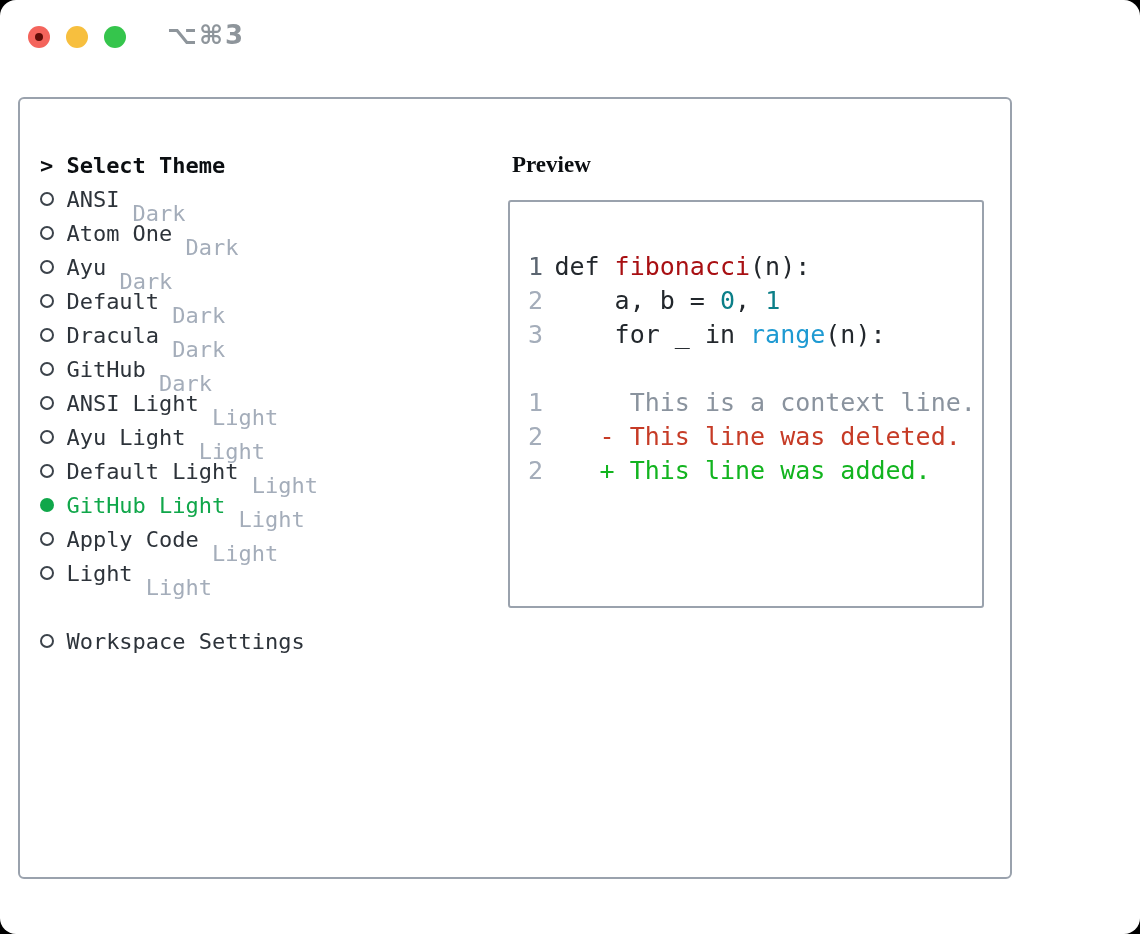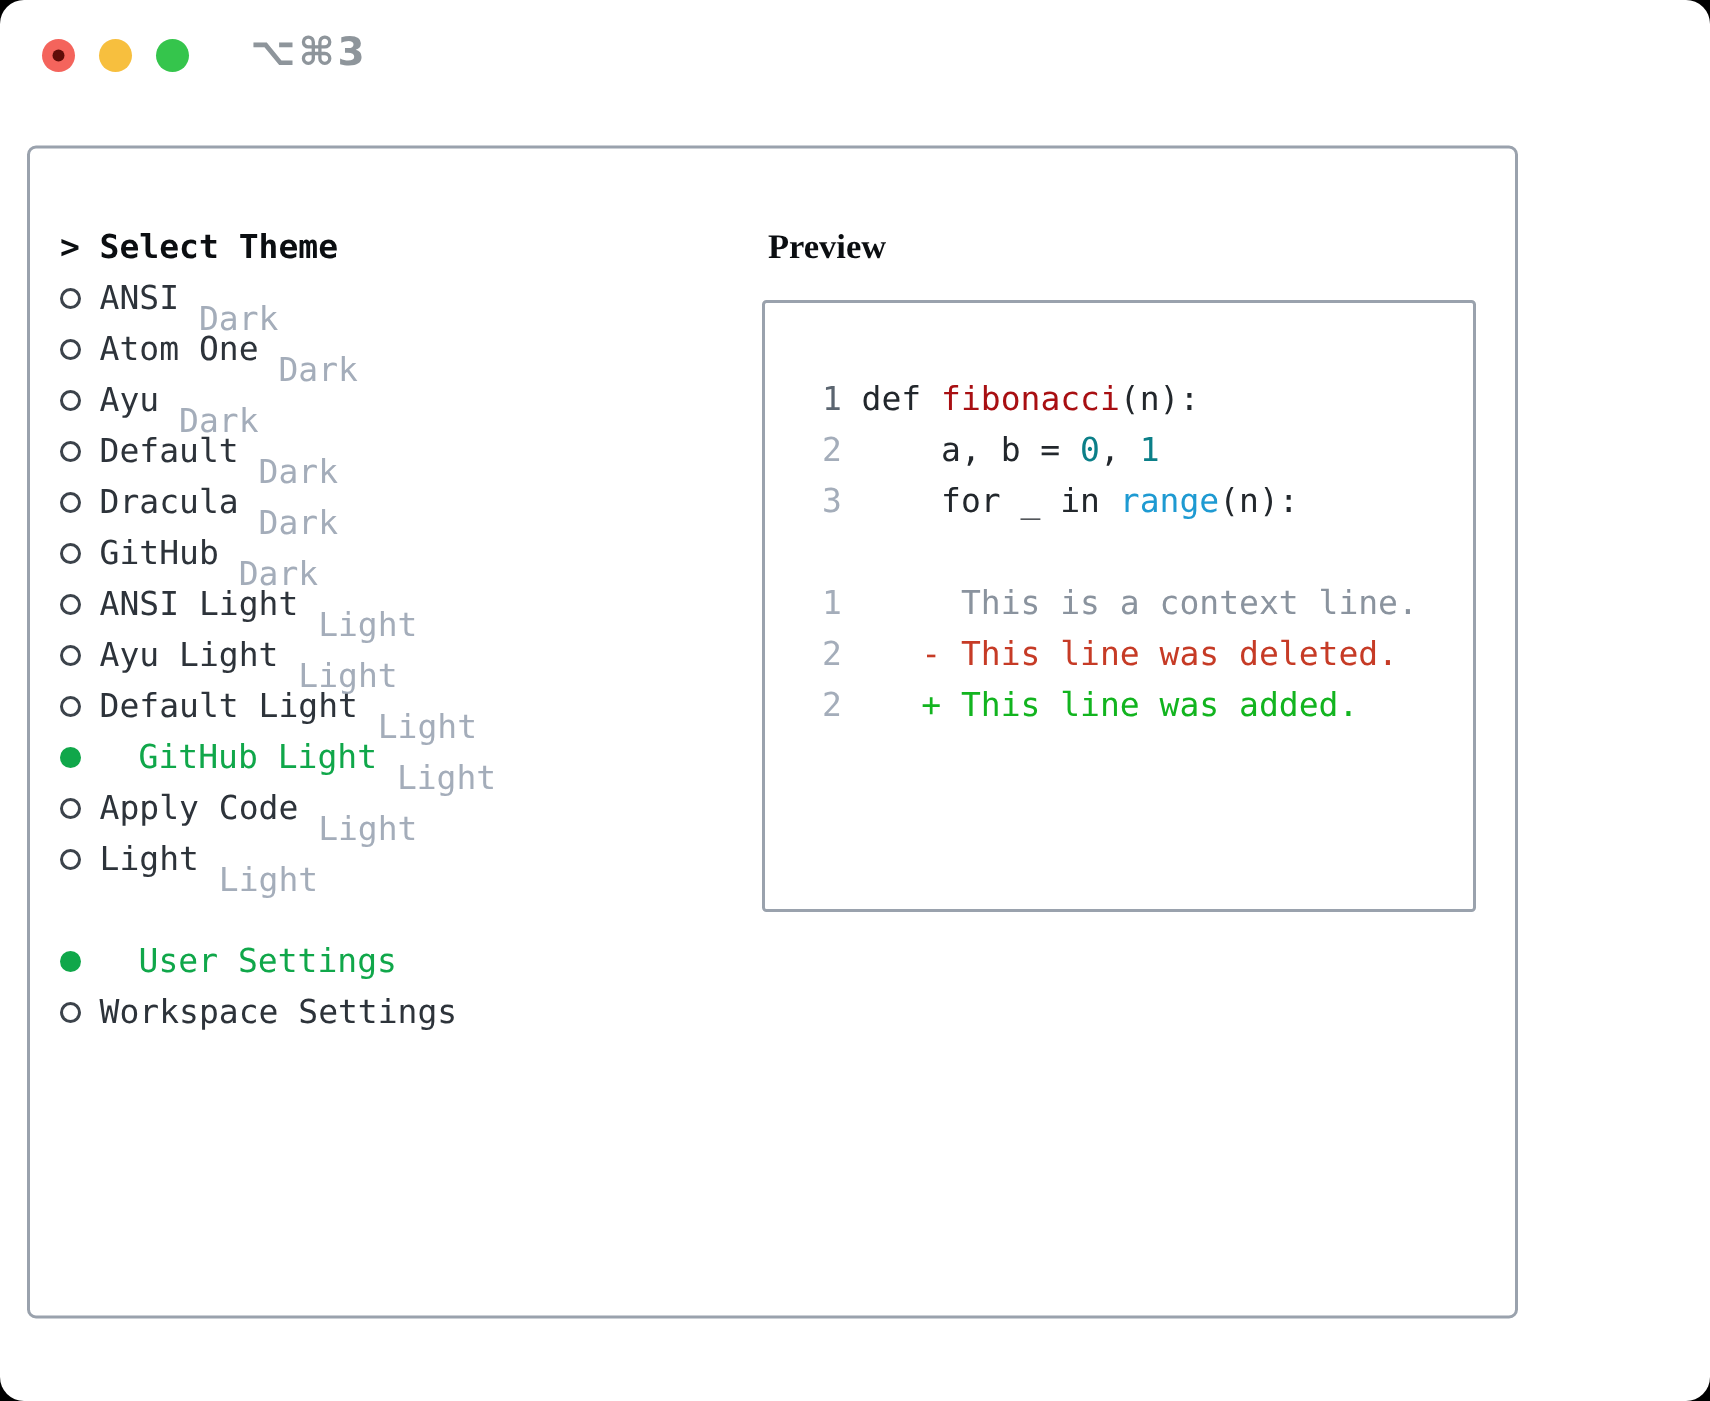--- a/index.html
+++ b/index.html
@@ -29,35 +29,35 @@
     box-sizing:border-box;border:2px solid var(--c-border,#9aa2ad);border-radius:6px;
     background:#fff;
   }
   .sidebar{position:absolute;left:20px;top:49px;font-size:22px;}
   .row{display:flex;align-items:center;height:34px;white-space:pre;color:var(--c-item-text,#2d333a);}
   .cell{display:flex;align-items:center;width:26.4px;flex:0 0 26.4px;}
   .prompt,.hdr{font-weight:bold;color:var(--c-header,#0b0e11);}
   .ring{width:14px;height:14px;box-sizing:border-box;border:2px solid var(--c-ring,#3c434b);border-radius:50%;}
   .dotsel{width:14px;height:14px;border-radius:50%;background:var(--c-accent-green,#10a74a);}
   .tag{color:var(--c-muted,#a4adba);margin-top:29px;}
-  .sel .nm{color:var(--c-accent-green,#10a74a);margin-left:26px;}
+  .sel .nm{color:var(--c-accent-green,#10a74a);}
   .spacer{height:34px;}
   .hint{color:var(--c-muted,#a4adba);}
   .hint div{height:34px;line-height:34px;white-space:pre;}
   
   .preview-title{
     position:absolute;left:492px;top:49px;height:34px;line-height:34px;
     font-size:23px;font-weight:bold;color:var(--c-header,#0b0e11);font-family:Liberation Serif, serif;
   }
   .pbox{
     position:absolute;left:488px;top:101px;width:476px;height:408px;
     box-sizing:border-box;border:2px solid var(--c-border,#9aa2ad);border-radius:3px;
     padding:48px 0 0 18px;overflow:hidden;
   }
-  .cl{height:34px;line-height:34px;font-size:22px;white-space:pre;color:var(--c-code-text,#22272c);margin-left:20px;}
+  .cl{height:34px;line-height:34px;font-size:25px;white-space:pre;color:var(--c-code-text,#22272c);}
   .ln{display:inline-block;width:13.2px;margin-right:13.2px;text-align:right;color:var(--c-linenum,#a4adba);}
   .ln.active{color:var(--c-linenum-active,#5b6570);}
   .tk-t{color:var(--c-code-text,#22272c);}
   .tk-func{color:var(--c-func-red,#a80f12);}
   .tk-num{color:var(--c-number-teal,#0b7f88);}
   .tk-call{color:var(--c-call-blue,#1e9ad2);}
   .tk-context{color:var(--c-context-gray,#8a939e);}
   .tk-deleted{color:var(--c-deleted-red,#c63b26);}
   .tk-added{color:var(--c-added-green,#12b41f);}
 </style>
@@ -97,21 +97,20 @@
           <div class="row"><span class="cell"><span class="ring"></span></span><span class="nm">Default Light</span><span class="tag"> Light</span></div>
           <div class="row sel"><span class="cell"><span class="dotsel"></span></span><span class="nm">GitHub Light</span><span class="tag"> Light</span></div>
           <div class="row"><span class="cell"><span class="ring"></span></span><span class="nm">Apply Code</span><span class="tag"> Light</span></div>
           <div class="row"><span class="cell"><span class="ring"></span></span><span class="nm">Light</span><span class="tag"> Light</span></div>
         </div>
 
       <div class="spacer"></div>
 
 
       <div>
-          <div class="row sel"><span class="cell"><span class="dotsel"></span></span><span class="nm">User Settings</span></div>
           <div class="row"><span class="cell"><span class="ring"></span></span><span class="nm">Workspace Settings</span></div>
         </div>
 
       <div class="spacer"></div>
 
     </div>
 
     <div class="preview-title">Preview</div>
 
     <div class="pbox">

